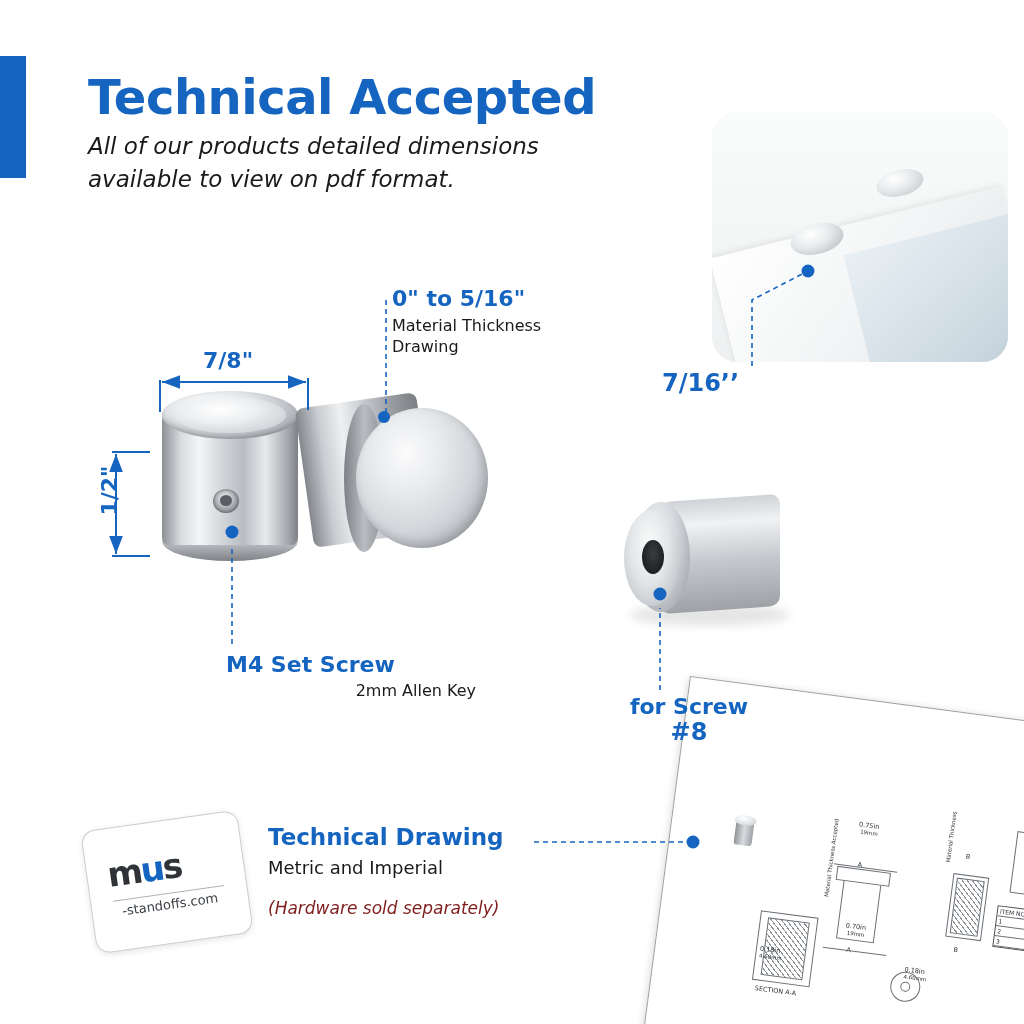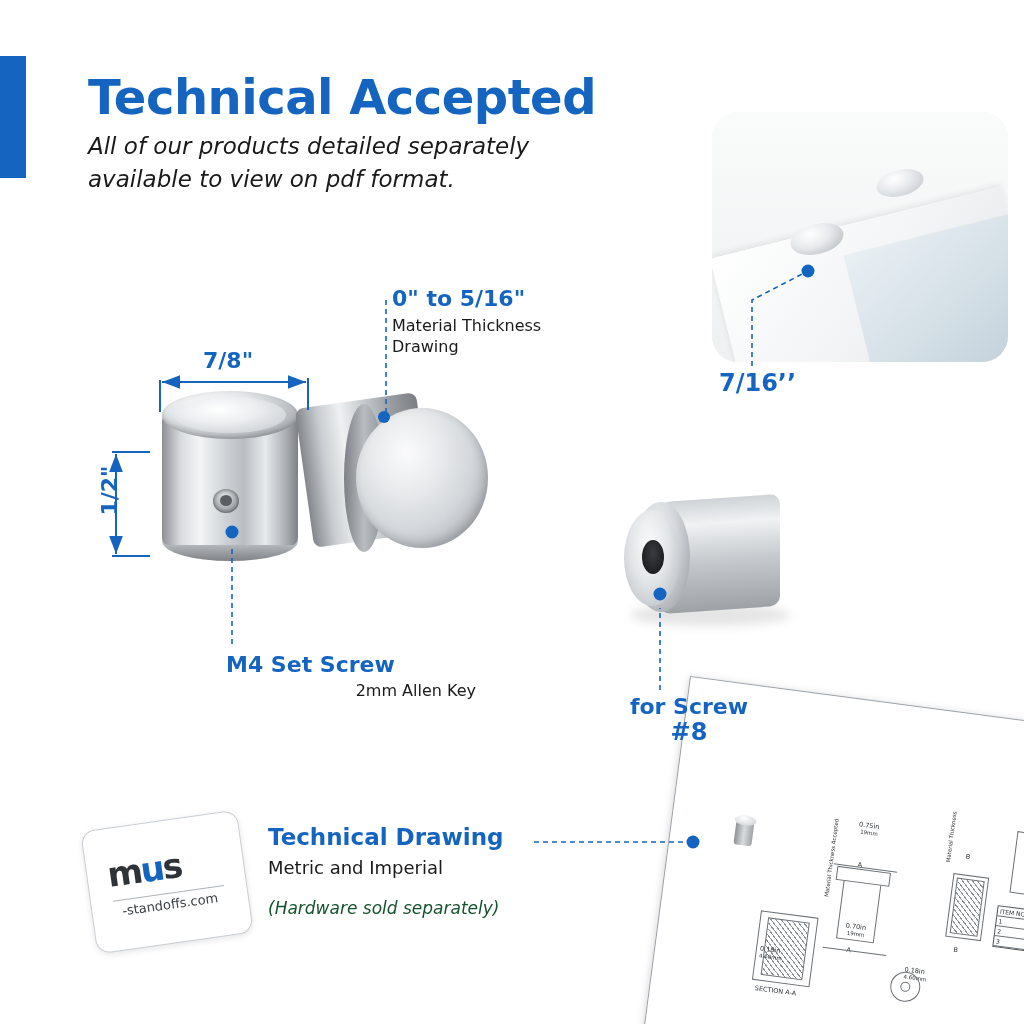--- a/index.html
+++ b/index.html
@@ -232,21 +232,21 @@
 </head>
 <body>
 
 <div class="page">
 
   <div class="accent-bar"></div>
 
   <div class="header">
     <div class="title">Technical Accepted</div>
     <div class="subtitle">
-      <div>All of our products detailed separately</div>
+      <div>All of our products detailed dimensions</div>
       <div>available to view on pdf format.</div>
     </div>
   </div>
 
   <div class="photo so1">
     <div class="bottom"></div>
     <div class="body"></div>
     <div class="top"></div>
     <div class="topinner"></div>
     <div class="screw"></div>
@@ -339,33 +339,33 @@
 
   <div class="tb" style="left:84px;top:478px;width:30px;text-align:center;">
     <div class="dim-label" style="transform:rotate(-90deg);transform-origin:center;display:inline-block;white-space:nowrap;">1/2"</div>
   </div>
 
   <div class="tb" style="left:226px;top:652px;width:250px;">
     <div class="callout-title">M4 Set Screw</div>
     <div class="callout-sub" style="margin-top:4px;text-align:right;">2mm Allen Key</div>
   </div>
 
-  <div class="tb" style="left:719px;top:370px;width:240px;">
+  <div class="tb" style="left:662px;top:370px;width:240px;">
     <div class="callout-title" style="font-size:24px;">7/16’’</div>
   </div>
 
   <div class="tb" style="left:604px;top:694px;width:170px;text-align:center;">
     <div class="callout-title">for Screw</div>
     <div class="callout-title" style="font-size:24px;">#8</div>
   </div>
 
   <div class="tb" style="left:268px;top:824px;width:300px;">
     <div class="callout-title" style="font-size:23px;">Technical Drawing</div>
     <div class="callout-sub" style="font-size:18px;margin-top:6px;">Metric and Imperial</div>
-    <div style="margin-top:18px;font-style:italic;color:#14532d;font-size:17px;">(Hardware sold separately)</div>
+    <div style="margin-top:18px;font-style:italic;color:#7f1d1d;font-size:17px;">(Hardware sold separately)</div>
   </div>
 
   <svg class="overlay" width="1024" height="1024">
     <defs>
       <marker id="dot" markerWidth="8" markerHeight="8" refX="4" refY="4">
         <circle cx="4" cy="4" r="3.4" fill="#1565c0"></circle>
       </marker>
       <marker id="arrL" markerWidth="10" markerHeight="10" refX="9" refY="5" orient="auto">
         <path d="M9,5 L0,1.6 L0,8.4 z" fill="#1565c0"></path>
       </marker>

